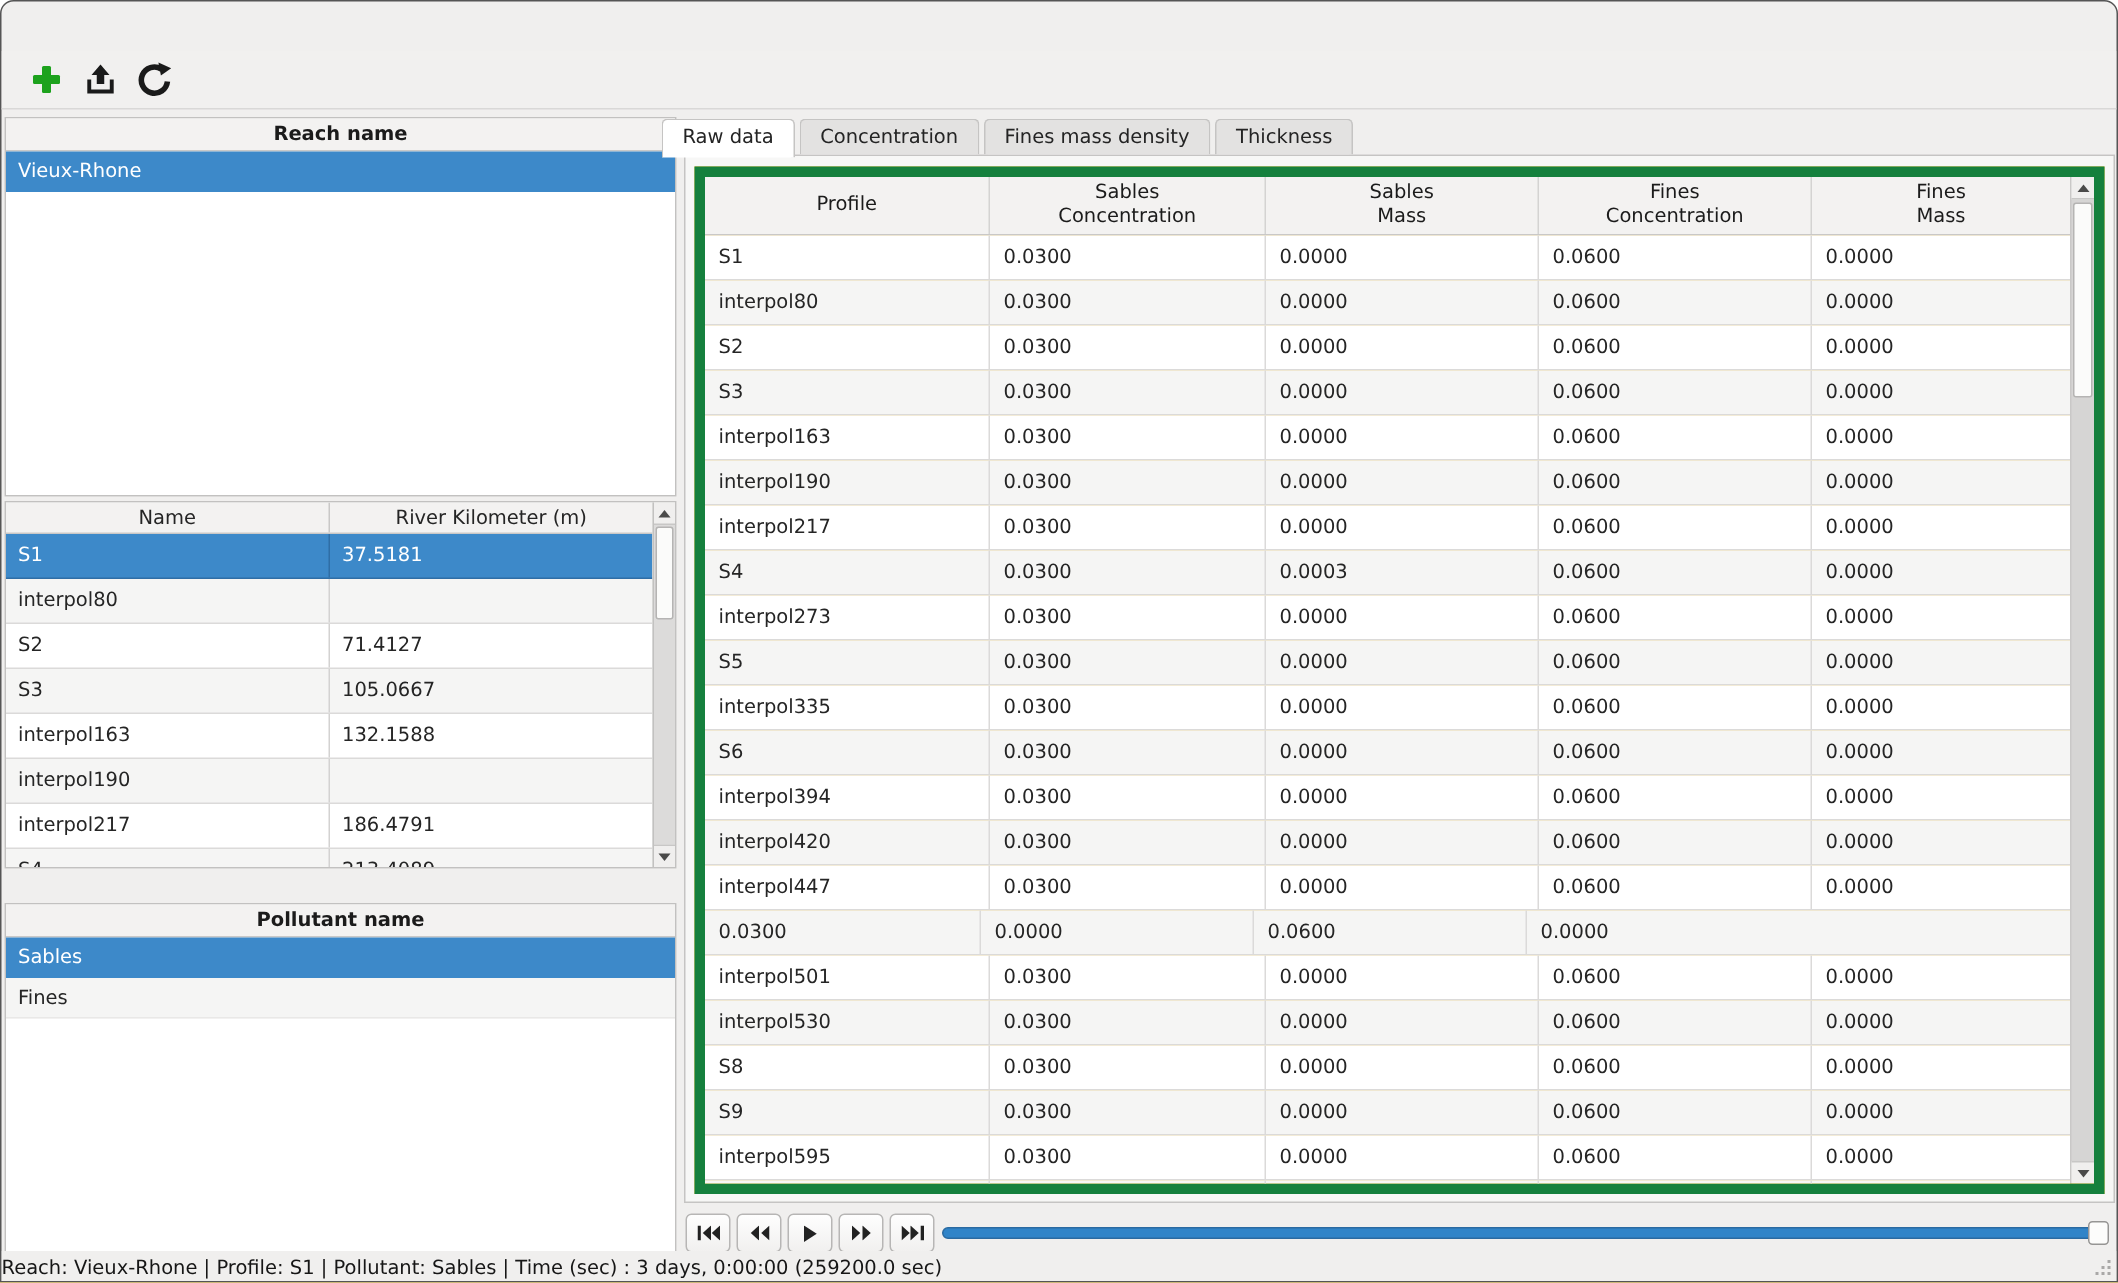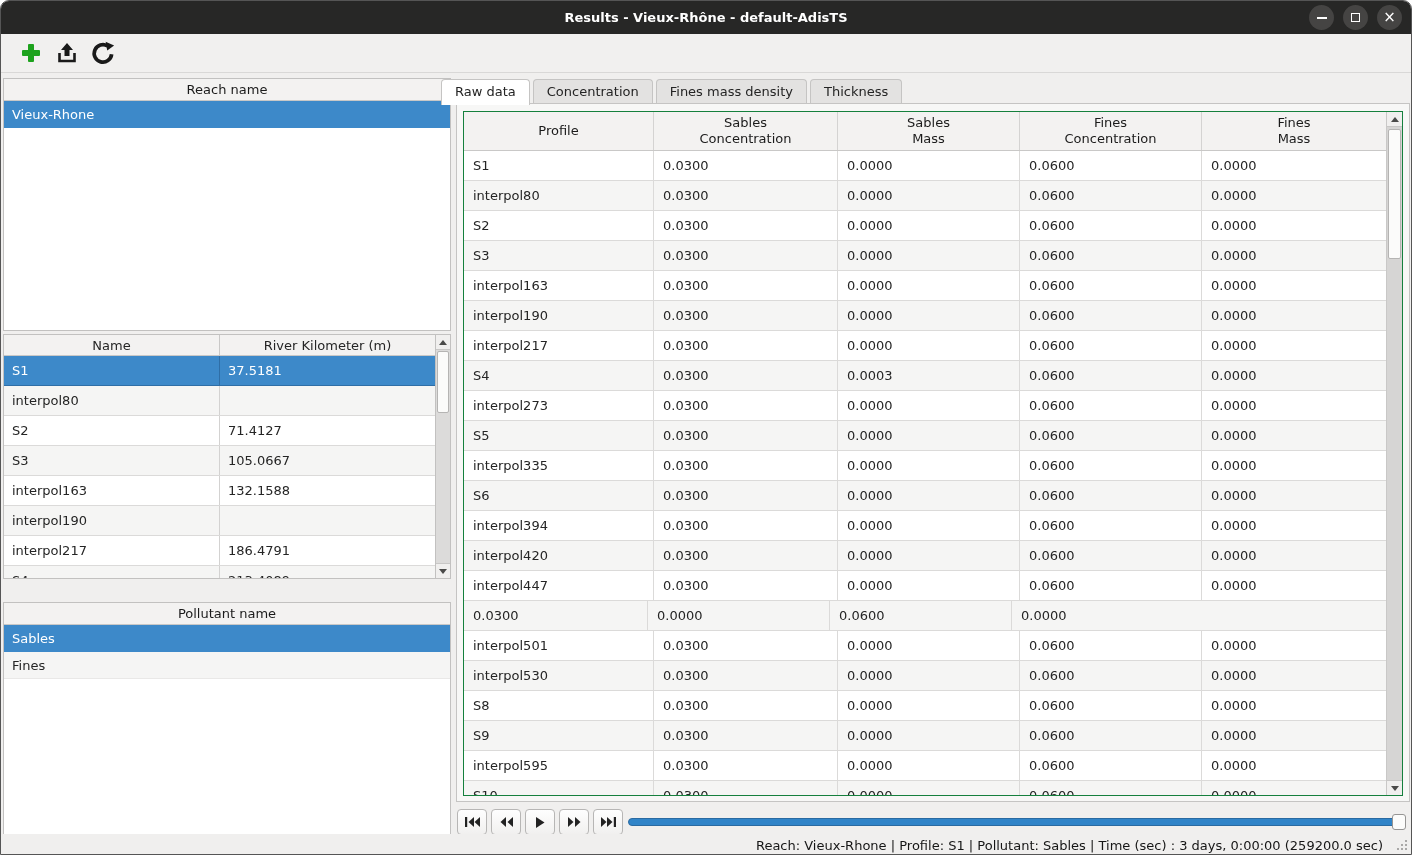--- a/index.html
+++ b/index.html
@@ -22,21 +22,21 @@
   .g-min{display:block;width:10px;height:2px;background:#fff}
   .g-max{display:block;width:9px;height:9px;border:1.5px solid #fff}
   .g-close{font-size:15px;line-height:1;color:#fff}
   
   .toolbar{position:absolute;left:0;top:33px;right:0;height:39px;background:#f1f0ef;
            border-bottom:1px solid #d9d8d7;display:flex;align-items:center;gap:9px;padding-left:16px}
   .tool{width:27px;height:27px;display:flex;align-items:center;justify-content:center}
   
   .panel{position:absolute;background:#fff;border:1px solid #c2c1c0}
   .panel-header{height:22px;background:#f3f2f1;border-bottom:1px solid #c9c8c7;display:flex;
-                align-items:center;justify-content:center;font-weight:normal;color:#1b1b1b}
+                align-items:center;justify-content:center;font-weight:bold;color:#1b1b1b}
   .list-row{height:27px;display:flex;align-items:center;padding-left:8px;border-bottom:1px solid #e9e8e7;background:#fff}
   .list-row.alt{background:#f5f5f4}
   .list-row.sel{background:var(--sel);color:#fff;border-bottom-color:var(--sel)}
   
   .pt-wrap{position:absolute;left:0;top:0;right:15px;bottom:0;overflow:hidden}
   .pt-header{display:flex;height:21px;background:#f3f2f1;border-bottom:1px solid #c9c8c7;font-weight:normal}
   .pt-header .h{display:flex;align-items:center;justify-content:center}
   .pt-header .h1{width:216px;border-right:1px solid #c9c8c7}
   .pt-header .h2{flex:1}
   .ptr{display:flex;height:30px;border-bottom:1px solid #dbdad9;background:#fff}
@@ -54,21 +54,21 @@
   .tri-up{width:0;height:0;border-left:4px solid transparent;border-right:4px solid transparent;border-bottom:5px solid #4a4a49}
   .tri-down{width:0;height:0;border-left:4px solid transparent;border-right:4px solid transparent;border-top:5px solid #4a4a49}
   .vs-thumb{position:absolute;left:1px;right:1px;background:#fbfbfa;border:1px solid #b5b4b3;border-radius:2px}
   
   .tabbar{position:absolute;left:440px;top:77px;height:26px;display:flex;align-items:center;z-index:3}
   .tab{height:24px;padding:0 13px;display:flex;align-items:center;background:#e3e2e1;
        border:1px solid #c5c4c3;border-bottom:none;border-radius:4px 4px 0 0;margin-right:3px;color:#242424}
   .tab.active{background:#fff;height:26px;margin-bottom:-1px;padding-bottom:1px}
   .tabpage{position:absolute;left:455px;top:102px;width:954px;height:699px;background:#f7f7f6;border:1px solid #c5c4c3}
   
-  .dtable{position:absolute;left:6px;top:7px;right:6px;bottom:5px;background:#eab308;border:1px solid #15803d;overflow:hidden}
+  .dtable{position:absolute;left:6px;top:7px;right:6px;bottom:5px;background:#eab308;border:7px solid #15803d;overflow:hidden}
   .dt-inner{position:absolute;left:0;top:0;right:16px;bottom:0;overflow:hidden}
   .dt-header{display:flex;height:39px;background:#f3f2f1;border-bottom:1px solid #c9c8c7}
   .dt-h{display:flex;align-items:center;justify-content:center;text-align:center;white-space:pre-line;
         line-height:16px;border-right:1px solid #d4d3d2;color:#1b1b1b}
   .dt-h:last-child{border-right:none}
   .dtr{display:flex;height:30px;border-bottom:1px solid #dbdad9;background:#fff}
   .dtr.alt{background:#f5f5f4}
   .dtc{display:flex;align-items:center;padding-left:9px;border-right:1px solid #dbdad9;overflow:hidden}
   .dtc:last-child{border-right:none}
   .w0{width:190px}.w1{width:184px}.w2{width:182px}.w3{width:182px}.w4{flex:1}
@@ -78,44 +78,30 @@
   .tbtn{width:30px;height:26px;background:linear-gradient(#fefefe,#f1f0ef);border:1px solid #b7b6b5;
         border-radius:4px;display:flex;align-items:center;justify-content:center}
   .tbtn svg{display:block}
   .slider{position:absolute;left:627px;top:812px;width:778px;height:18px}
   .slider-track{position:absolute;left:0;right:2px;top:5px;height:8px;background:var(--slider);
                 border:1px solid #2a6aa1;border-radius:4px}
   .slider-handle{position:absolute;right:0;top:1px;width:14px;height:16px;background:#fcfcfb;
                  border:1px solid #969594;border-radius:3px}
   
   .statusbar{position:absolute;left:0;right:0;top:833px;height:22px;background:#f0efee;display:flex;
-             align-items:center;justify-content:flex-end;padding-right:28px;font-size:13px;color:#161616}
+             align-items:center;justify-content:flex-start;padding-right:28px;font-size:13px;color:#161616}
   .grip{position:absolute;right:4px;bottom:4px;width:12px;height:12px}
   .grip::after{content:"";position:absolute;right:0;bottom:0;width:2px;height:2px;background:#a9a8a7;
                box-shadow:-4px 0 #a9a8a7,-8px 0 #a9a8a7,0 -4px #a9a8a7,-4px -4px #a9a8a7,0 -8px #a9a8a7}
 </style>
 </head>
 <body>
 
 <div class="window" style="--sel: #3d89c9; --slider: #3084c8; --green: #1da21d; --titlebar: #272726;">
 
-  <div class="titlebar">
-    <div class="title">Results - Vieux-Rhône - default-AdisTS</div>
-    <div class="winbtns">
-      <div class="winbtn">
-          <span class="g-min"></span>
-        </div>
-      <div class="winbtn">
-          <span class="g-max"></span>
-        </div>
-      <div class="winbtn">
-          <span class="g-close">×</span>
-        </div>
-    </div>
-  </div>
 
   <div class="toolbar">
     <div class="tool">
       <svg width="22" height="22" viewBox="0 0 22 22">
         <rect x="8" y="2" width="6" height="18" rx="1" fill="var(--green)"></rect>
         <rect x="2" y="8" width="18" height="6" rx="1" fill="var(--green)"></rect>
       </svg>
     </div>
     <div class="tool">
       <svg width="22" height="22" viewBox="0 0 22 22">

